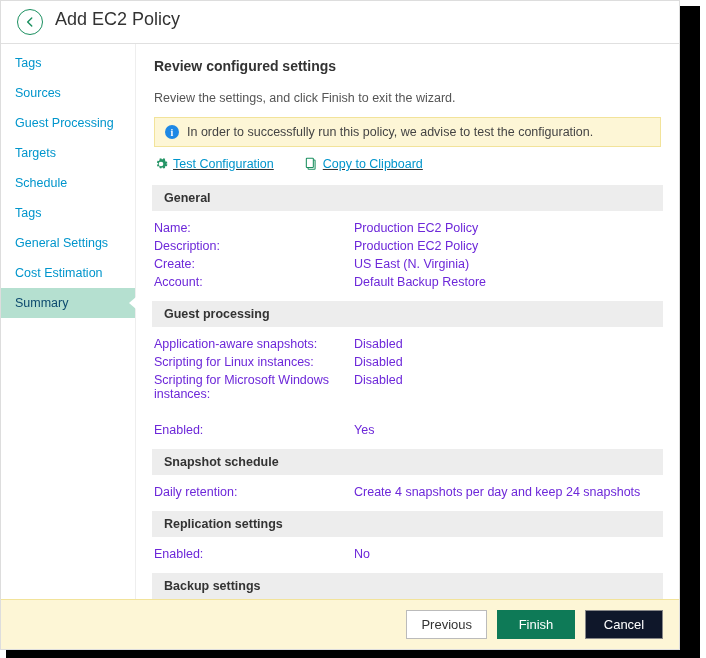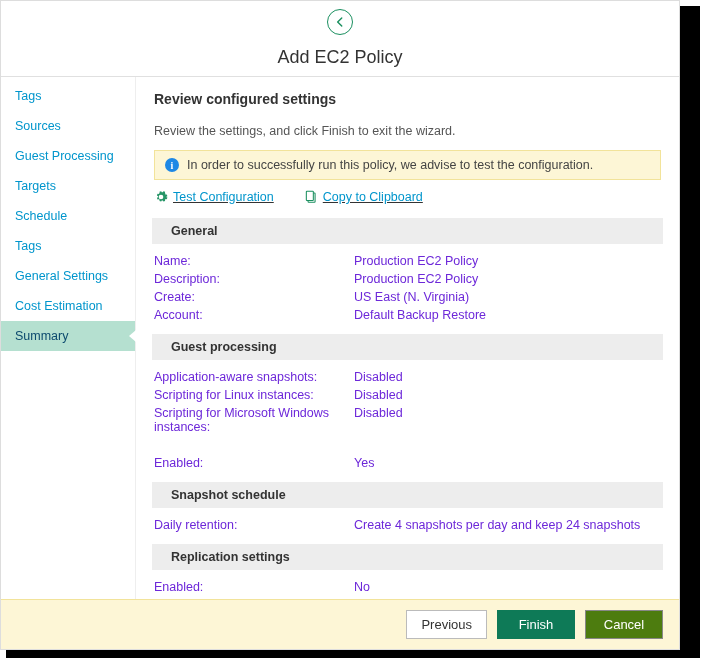--- a/index.html
+++ b/index.html
@@ -15,25 +15,23 @@
   .window {
     width: 680px;
     height: 650px;
     background: #fff;
     border: 1px solid #ddd;
     display: flex;
     flex-direction: column;
   }
   .titlebar {
     display: flex;
-    align-items: center;
-    padding: 8px 0;
+    padding: 8px 16px;
     border-bottom: 1px solid #e0e0e0;
     gap: 12px;
-    flex-direction: column;
   }
   .back-btn {
     width: 26px; height: 26px;
     border: 1.5px solid #1a8f5f;
     border-radius: 50%;
     display: flex; align-items: center; justify-content: center;
     color: #1a8f5f;
     cursor: pointer;
     background: #fff;
   }
@@ -124,21 +122,21 @@
     color: #0095cc;
     font-size: 12.5px;
     cursor: pointer;
   }
   .tool-link .ico { color: #1a8f5f; display:flex; }
   .tool-link .ico svg { width: 14px; height: 14px; }
   .section-header {
     background: #ededed;
     font-weight: 600;
     font-size: 12.5px;
-    padding: 6px 19px;
+    padding: 6px 12px;
     margin: 0 -2px;
     color: #333;
   }
   .section-body {
     padding: 8px 0 10px 0;
   }
   .kv-row {
     display: flex;
     padding: 2px 0;
     font-size: 12.5px;
@@ -163,21 +161,21 @@
     color: #333;
     cursor: pointer;
     text-align: center;
   }
   .btn.primary {
     background: #0e7a57;
     border-color: #0e7a57;
     color: #fff;
   }
   .btn.secondary {
-    background: #4d7c0f;
+    background: #0f172a;
     border-color: #888;
     color: #fff;
   }
   .shadow-right {
     position: absolute;
     left: 680px; top: 6px;
     width: 20px; height: 644px;
     background: #000;
   }
   .shadow-bottom {

